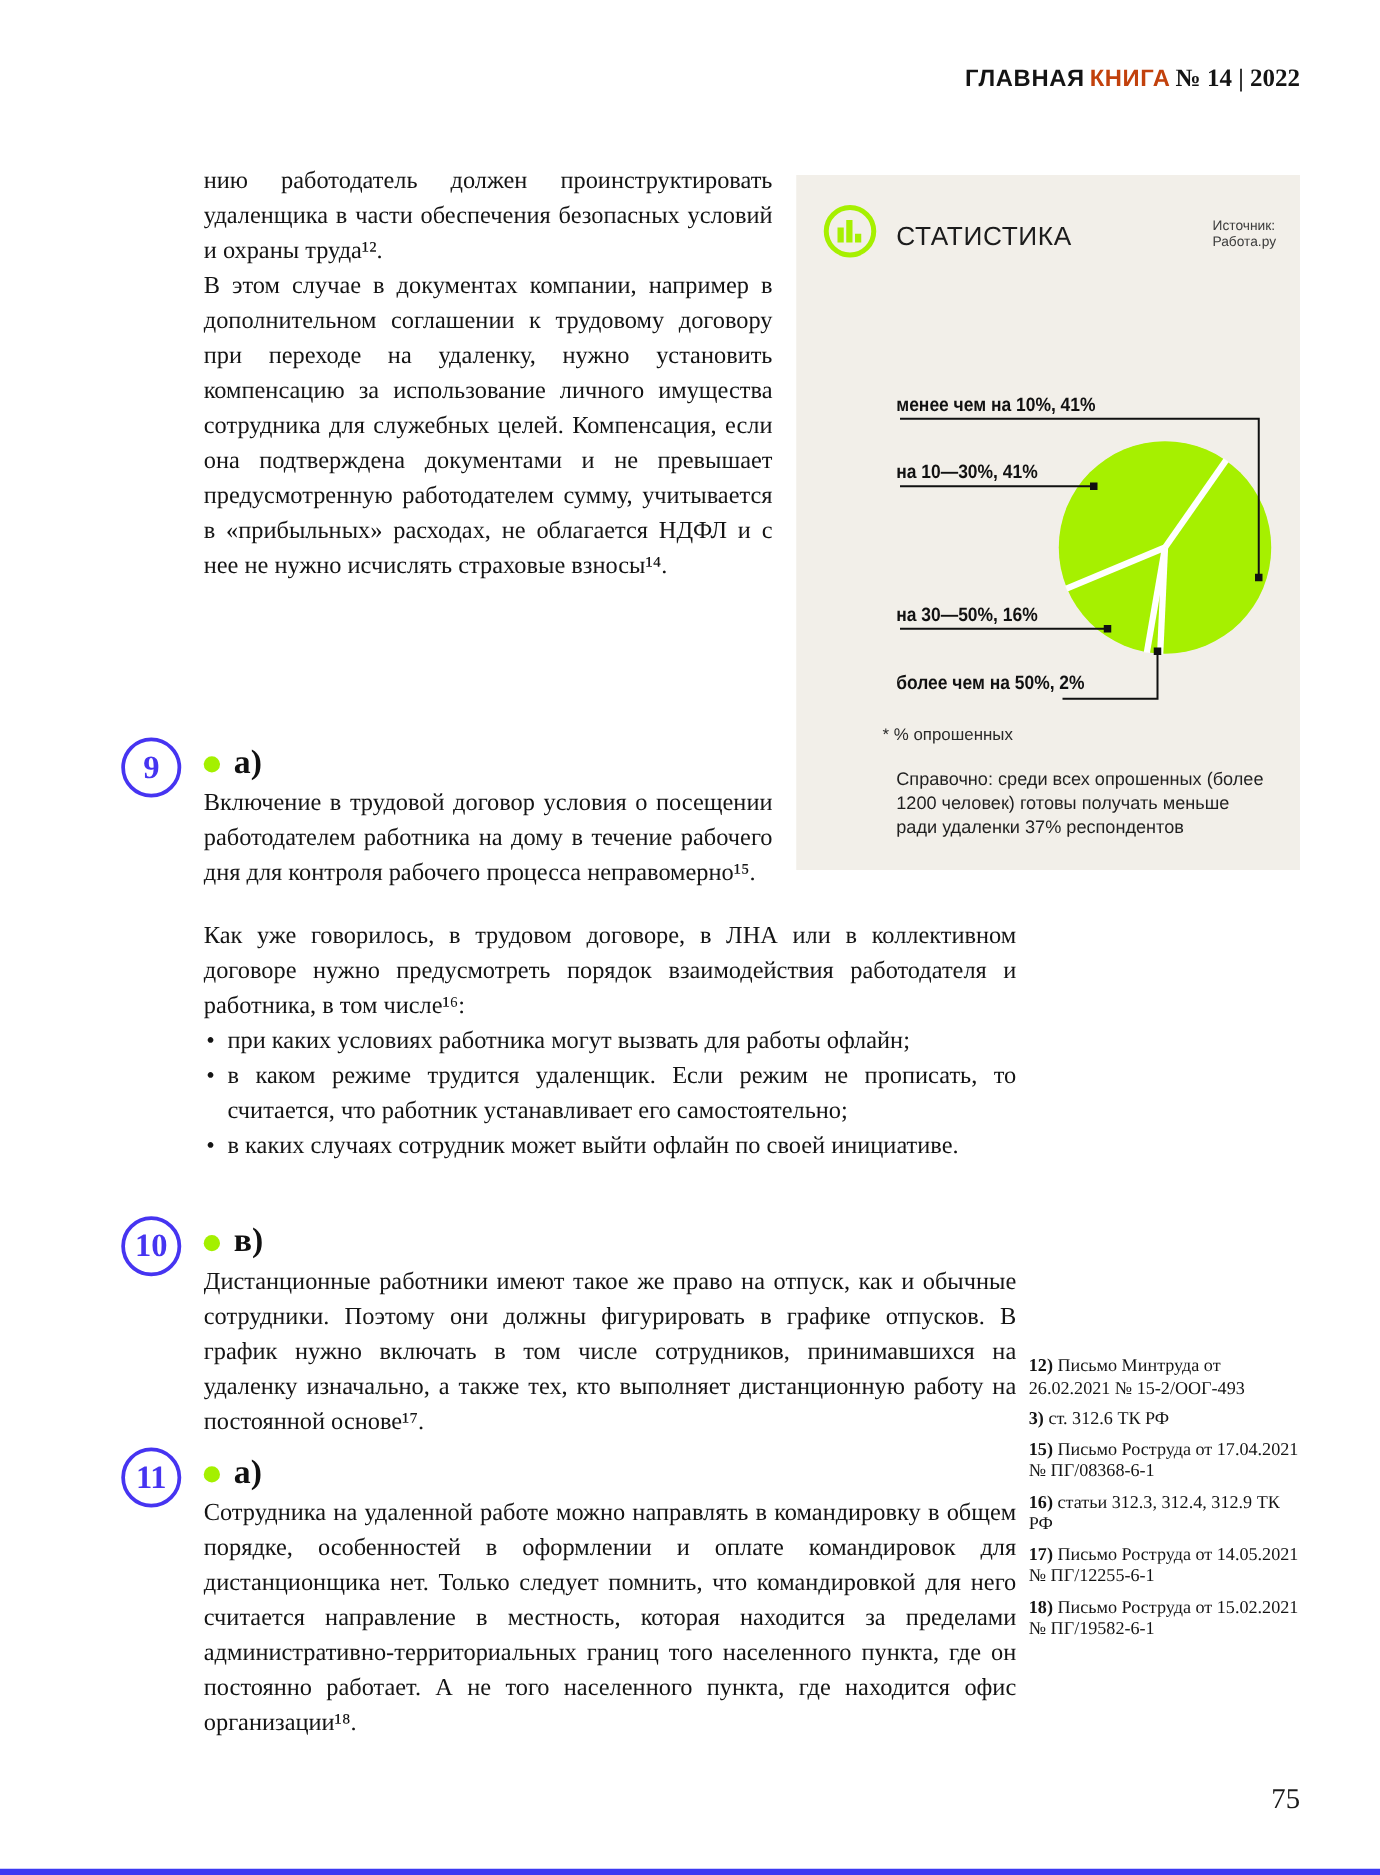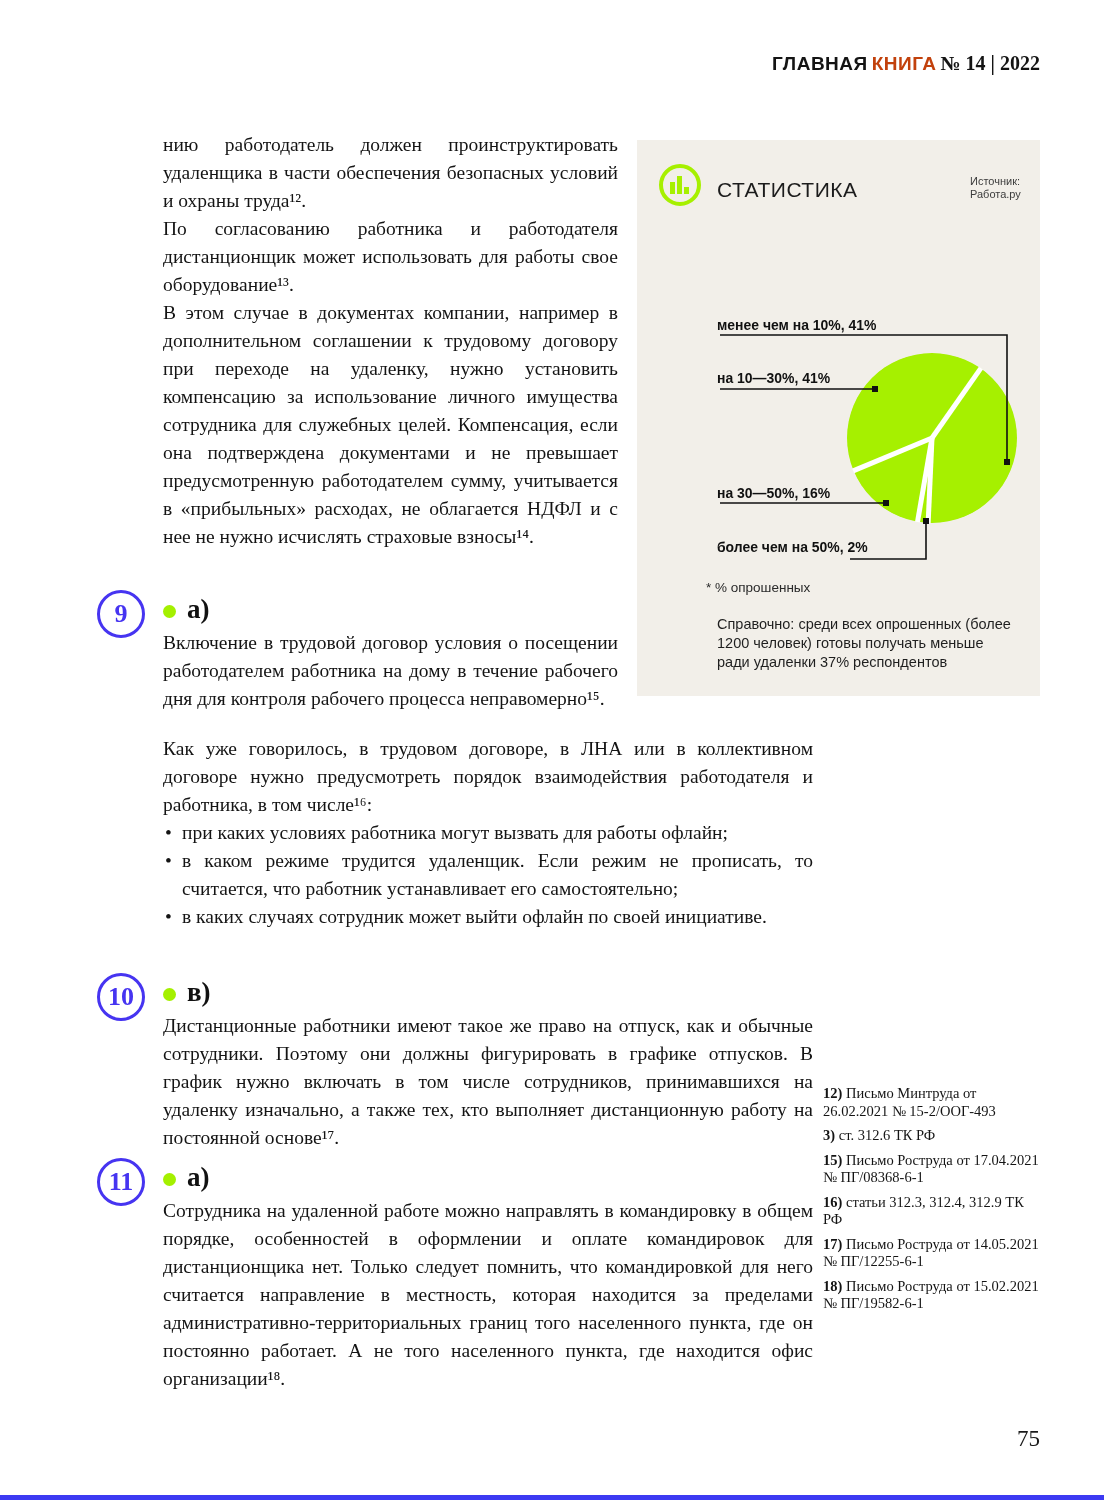--- a/index.html
+++ b/index.html
@@ -57,21 +57,20 @@
 <body>
 
 <div class="hdr">
   <span class="sans">ГЛАВНАЯ</span>
   <span class="sans blue">КНИГА</span>
   <span class="issue">№ 14 | 2022</span>
 </div>
 
 <div class="col-narrow bodytext">
   <p>нию работодатель должен проинструктировать удаленщика в части обеспечения безопасных условий и охраны труда¹².</p>
-  <p>По согласованию работника и работодателя дистанционщик может использовать для работы свое оборудование¹³.</p>
   <p>В этом случае в документах компании, например в дополнительном соглашении к трудовому договору при переходе на удаленку, нужно установить компенсацию за использование личного имущества сотрудника для служебных целей. Компенсация, если она подтверждена документами и не превышает предусмотренную работодателем сумму, учитывается в «прибыльных» расходах, не облагается НДФЛ и с нее не нужно исчислять страховые взносы¹⁴.</p>
 </div>
 
 <div class="statbox">
   <svg class="stat-icon" width="46" height="46" viewBox="0 0 46 46">
     <circle cx="23" cy="23" r="19" fill="none" stroke="#a6f000" stroke-width="4"></circle>
     <rect x="13" y="20" width="5" height="12" fill="#a6f000"></rect>
     <rect x="20" y="14" width="5" height="18" fill="#a6f000"></rect>
     <rect x="27" y="25" width="5" height="7" fill="#a6f000"></rect>
   </svg>

